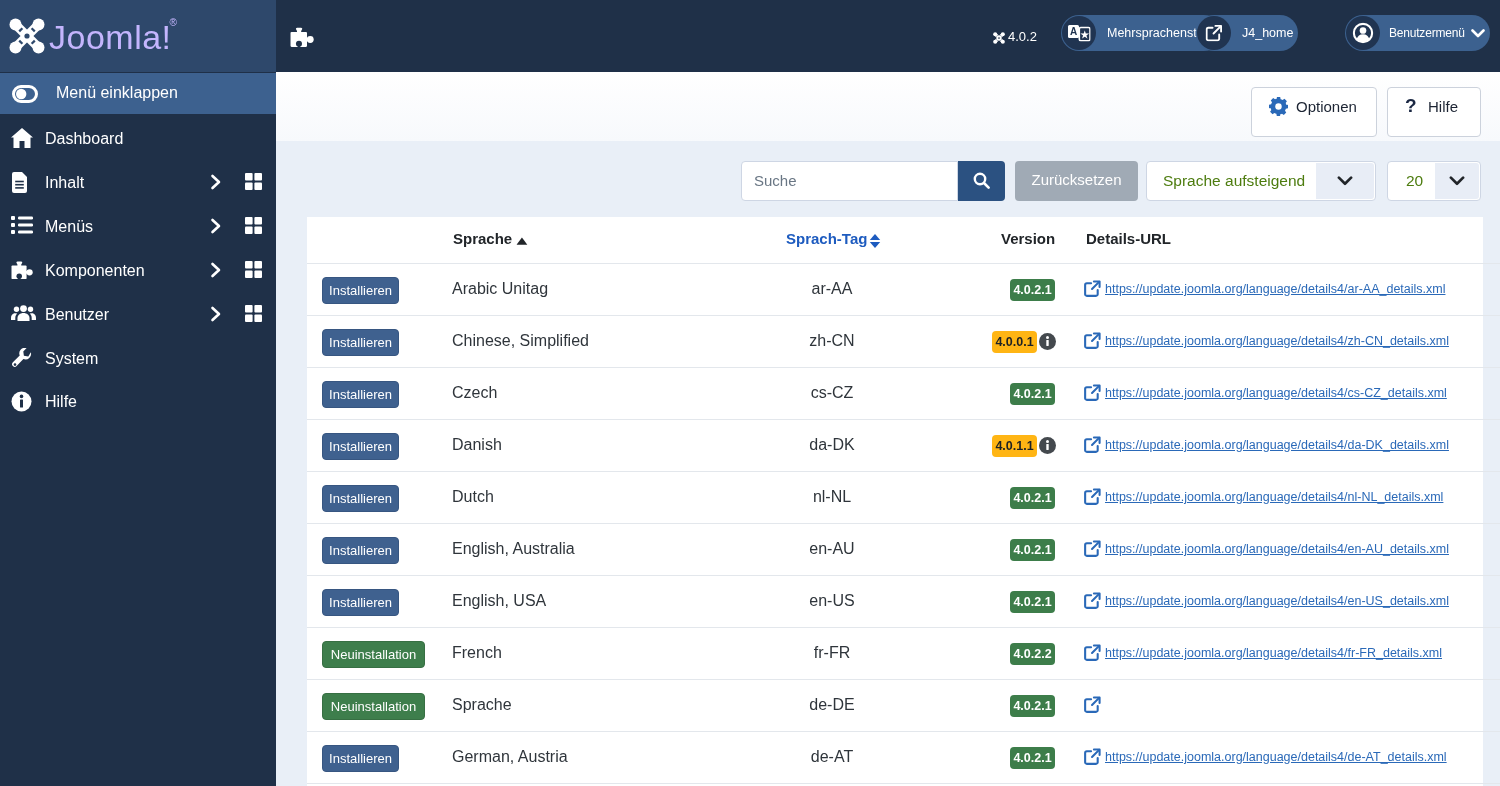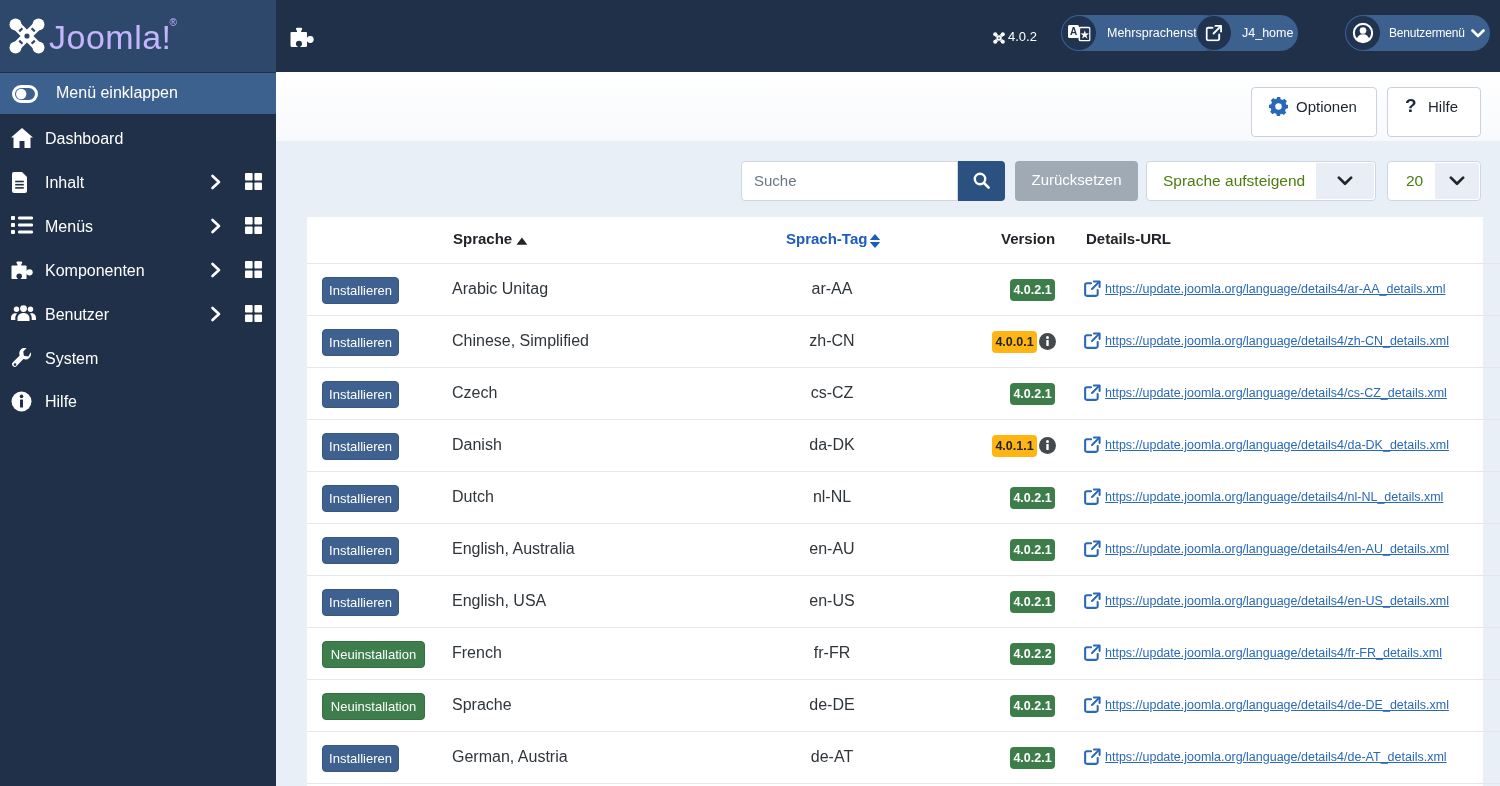--- a/index.html
+++ b/index.html
@@ -490,21 +490,20 @@
 <span class="lname">Sprache</span>
 <span class="ltag">de-DE</span>
 <span class="badge green" style="left:703px;width:45px;">4.0.2.1</span>
 <span class="lext">
         <svg width="17" height="17" viewBox="0 0 18 18">
 <path d="M14.5 10.5 V15 a1.8 1.8 0 0 1 -1.8 1.8 H3 A1.8 1.8 0 0 1 1.2 15 V5.3 A1.8 1.8 0 0 1 3 3.5 h4.5" fill="none" stroke="#2a69b8" stroke-width="2.2" stroke-linecap="round"></path>
 <path d="M10.5 1.5 H16.5 V7.5" fill="none" stroke="#2a69b8" stroke-width="2.2" stroke-linecap="round" stroke-linejoin="round"></path>
 <path d="M16 2 L8.5 9.5" fill="none" stroke="#2a69b8" stroke-width="2.2" stroke-linecap="round"></path>
 </svg>
       </span>
-<span class="lurl">https://update.joomla.org/language/details4/de-DE_details.xml</span>
 </div>
 <div class="row" style="top:514px;">
 <span class="ibtn blue" style="width:77px;line-height:25px;">Installieren</span>
 <span class="lname">German, Austria</span>
 <span class="ltag">de-AT</span>
 <span class="badge green" style="left:703px;width:45px;">4.0.2.1</span>
 <span class="lext">
         <svg width="17" height="17" viewBox="0 0 18 18">
 <path d="M14.5 10.5 V15 a1.8 1.8 0 0 1 -1.8 1.8 H3 A1.8 1.8 0 0 1 1.2 15 V5.3 A1.8 1.8 0 0 1 3 3.5 h4.5" fill="none" stroke="#2a69b8" stroke-width="2.2" stroke-linecap="round"></path>
 <path d="M10.5 1.5 H16.5 V7.5" fill="none" stroke="#2a69b8" stroke-width="2.2" stroke-linecap="round" stroke-linejoin="round"></path>

